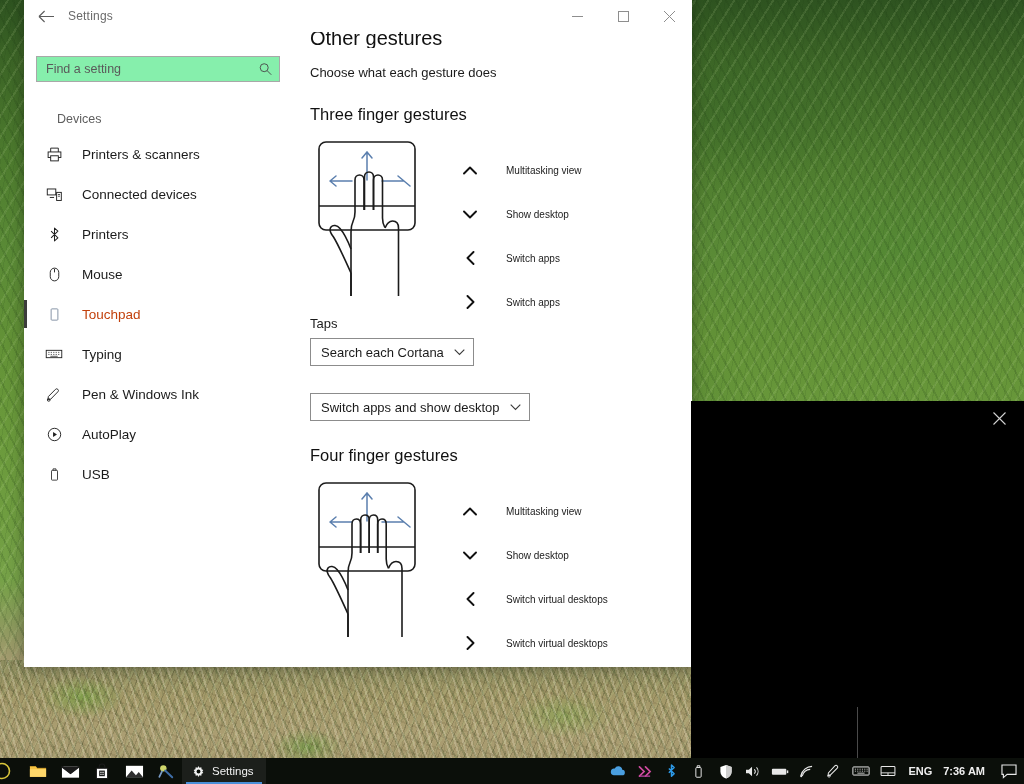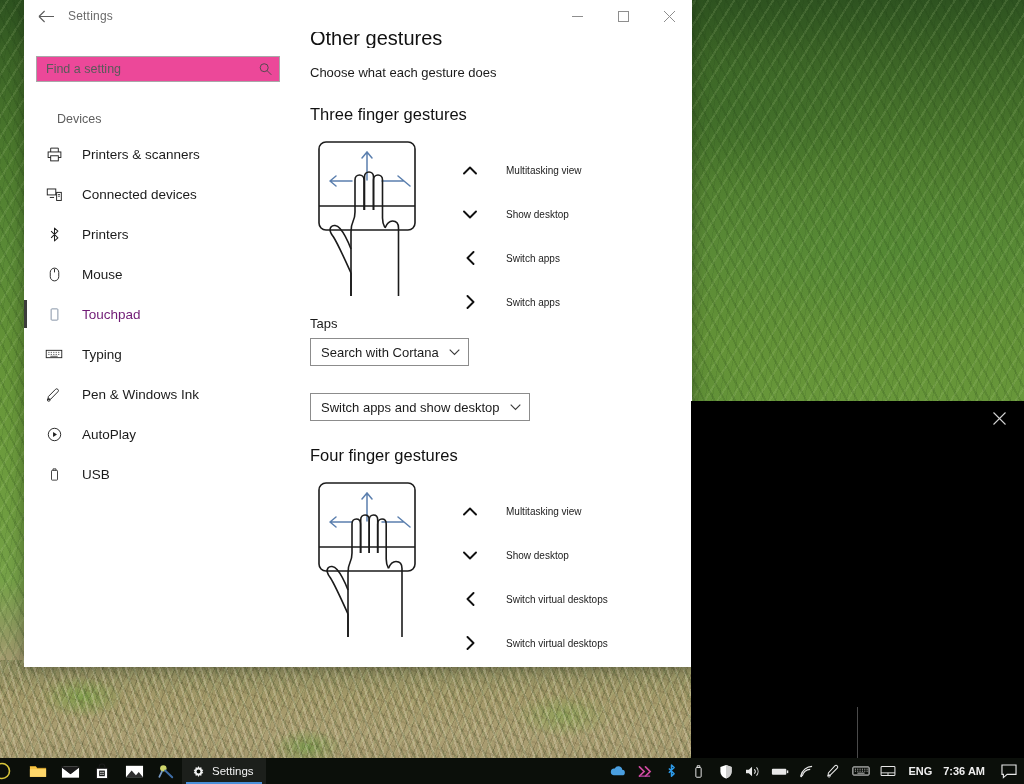--- a/index.html
+++ b/index.html
@@ -103,21 +103,21 @@
   .home-row {
     display: flex; align-items: center;
     height: 36px; padding-left: 11px; gap: 17px;
   }
   .home-row .ico { width: 22px; display: flex; justify-content: center; color: #1b1b1b; }
   .home-label { font-size: 14.5px; color: #111; font-weight: 600; }
   .search-wrap {
     margin: 12px 22px 0 12px;
     height: 26px;
     border: 1px solid #a8a8a8;
-    background: #ec4899;
+    background: #86efac;
     display: flex; align-items: center;
     position: relative;
   }
   .search-input {
     border: 0; outline: 0; flex: 1;
     font-family: "Liberation Sans", sans-serif;
     font-size: 12.5px; color: #3b3b3b;
     padding: 0 22px 0 9px;
     background: transparent;
   }
@@ -138,21 +138,21 @@
   }
   .nav-item .ico {
     width: 22px; display: flex; align-items: center; justify-content: center;
     color: #1f1f1f;
   }
   .nav-label { font-size: 13.5px; color: #1b1b1b; }
   .nav-item.selected::before {
     content: ""; position: absolute; left: 0; top: 6px;
     width: 3px; height: 28px; background: #3c3c3c;
   }
-  .nav-item.selected .nav-label { color: #701a75; }
+  .nav-item.selected .nav-label { color: #c2410c; }
   .nav-item.selected .ico { color: #7a8a9e; }
 
   
   .content {
     flex: 1; position: relative;
     padding: 0 0 0 8px;
     overflow: hidden;
   }
   .content-inner { padding-left: 0; }
   .sec-title-clip {
@@ -461,21 +461,21 @@
                     </svg>
                 </span>
                 <span class="gesture-text">Switch apps</span>
               </div>
             </div>
           </div>
 
           <div style="margin-top:-8px">
             <div class="field-label">Taps</div>
             <div class="combo">
-              <span class="combo-text">Search with Cortana</span>
+              <span class="combo-text">Search each Cortana</span>
               <span class="combo-chev">
                 <svg width="11" height="7" viewBox="0 0 11 7" fill="none">
                     <path d="M.7.7L5.5 5.5 10.3.7" stroke="currentColor" stroke-width="1.1"></path>
                   </svg>
               </span>
             </div>
           </div>
 
           <div class="spacer-20"></div>
 

